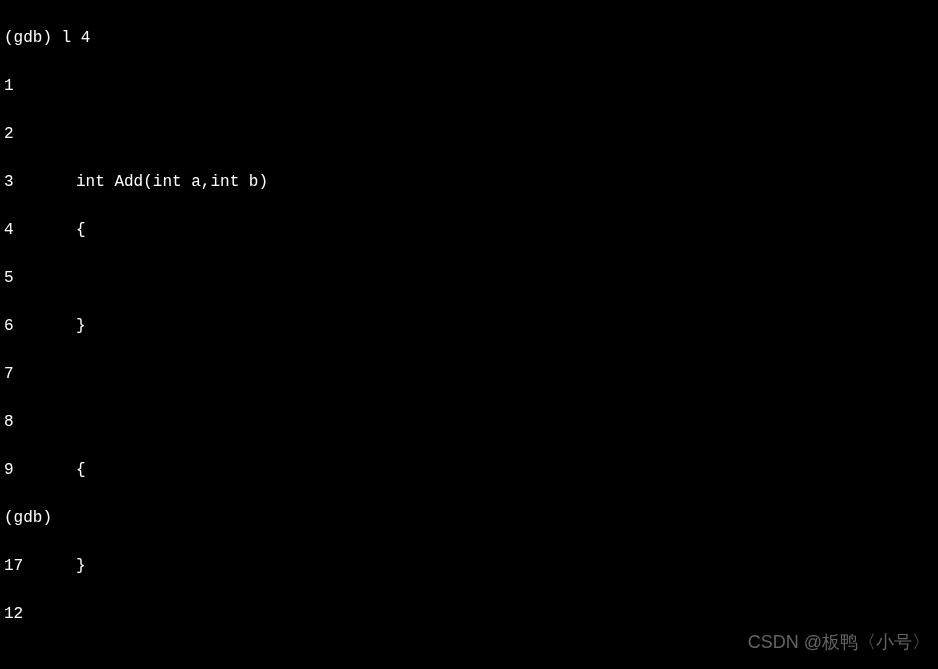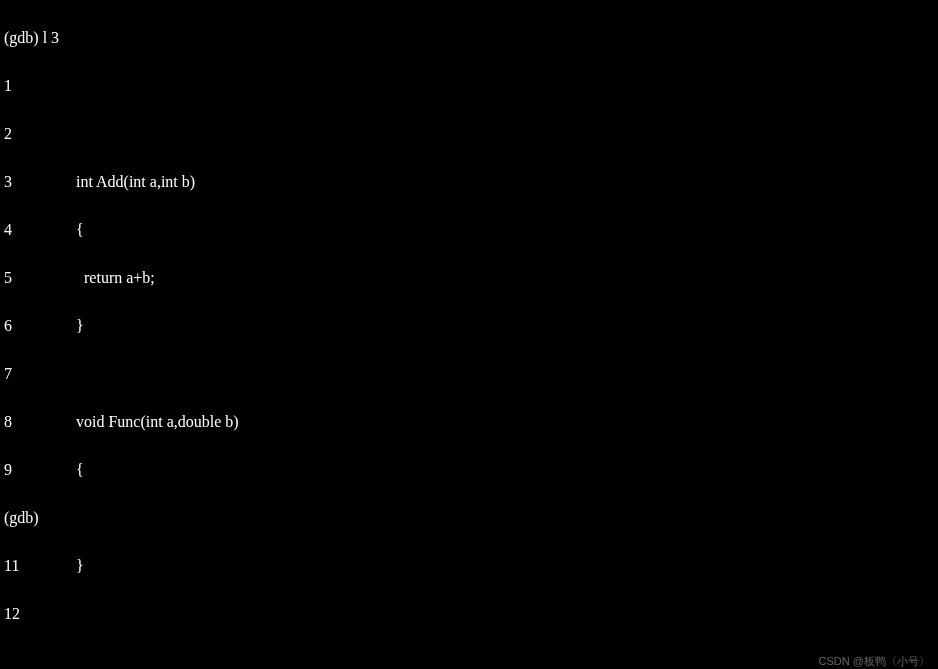--- a/index.html
+++ b/index.html
@@ -17,51 +17,50 @@
       width: 938px;
       height: 669px;
       overflow: hidden;
       position: relative;
     }
     .terminal {
       white-space: pre;
     }
     .line {
       display: flex;
-      font-family: Liberation Serif, serif;
     }
     .lineno {
       display: inline-block;
       min-width: 72px;
     }
     .watermark {
       position: absolute;
-      bottom: 0;
+      bottom: 13px;
       right: 8px;
       color: rgba(220, 220, 220, 0.45);
       font-family: Arial, sans-serif;
-      font-size: 11px;
+      font-size: 18px;
     }
   </style>
 </head>
 <body>
 
 <div class="terminal">
-<div class="line"><span>(gdb) </span><span>l 3</span></div>
+<div class="line"><span>(gdb) </span><span>l 4</span></div>
 <div class="line"><span class="lineno">1</span></div>
 <div class="line"><span class="lineno">2</span><span></span></div>
 <div class="line"><span class="lineno">3</span><span>int Add(int a,int b)</span></div>
 <div class="line"><span class="lineno">4</span><span>{</span></div>
-<div class="line"><span class="lineno">5</span><span>  return a+b;</span></div>
+<div class="line"><span class="lineno">5</span></div>
 <div class="line"><span class="lineno">6</span><span>}</span></div>
 <div class="line"><span class="lineno">7</span><span></span></div>
-<div class="line"><span class="lineno">8</span><span>void Func(int a,double b)</span></div>
+<div class="line"><span class="lineno">8</span></div>
 <div class="line"><span class="lineno">9</span><span>{</span></div>
 <div class="line"><span>(gdb)</span></div>
-<div class="line"><span class="lineno">11</span><span>}</span></div>
+<div class="line"><span class="lineno">17</span><span>}</span></div>
 <div class="line"><span class="lineno">12</span><span></span></div>
 
 
 
 
 
 
 
 
 

